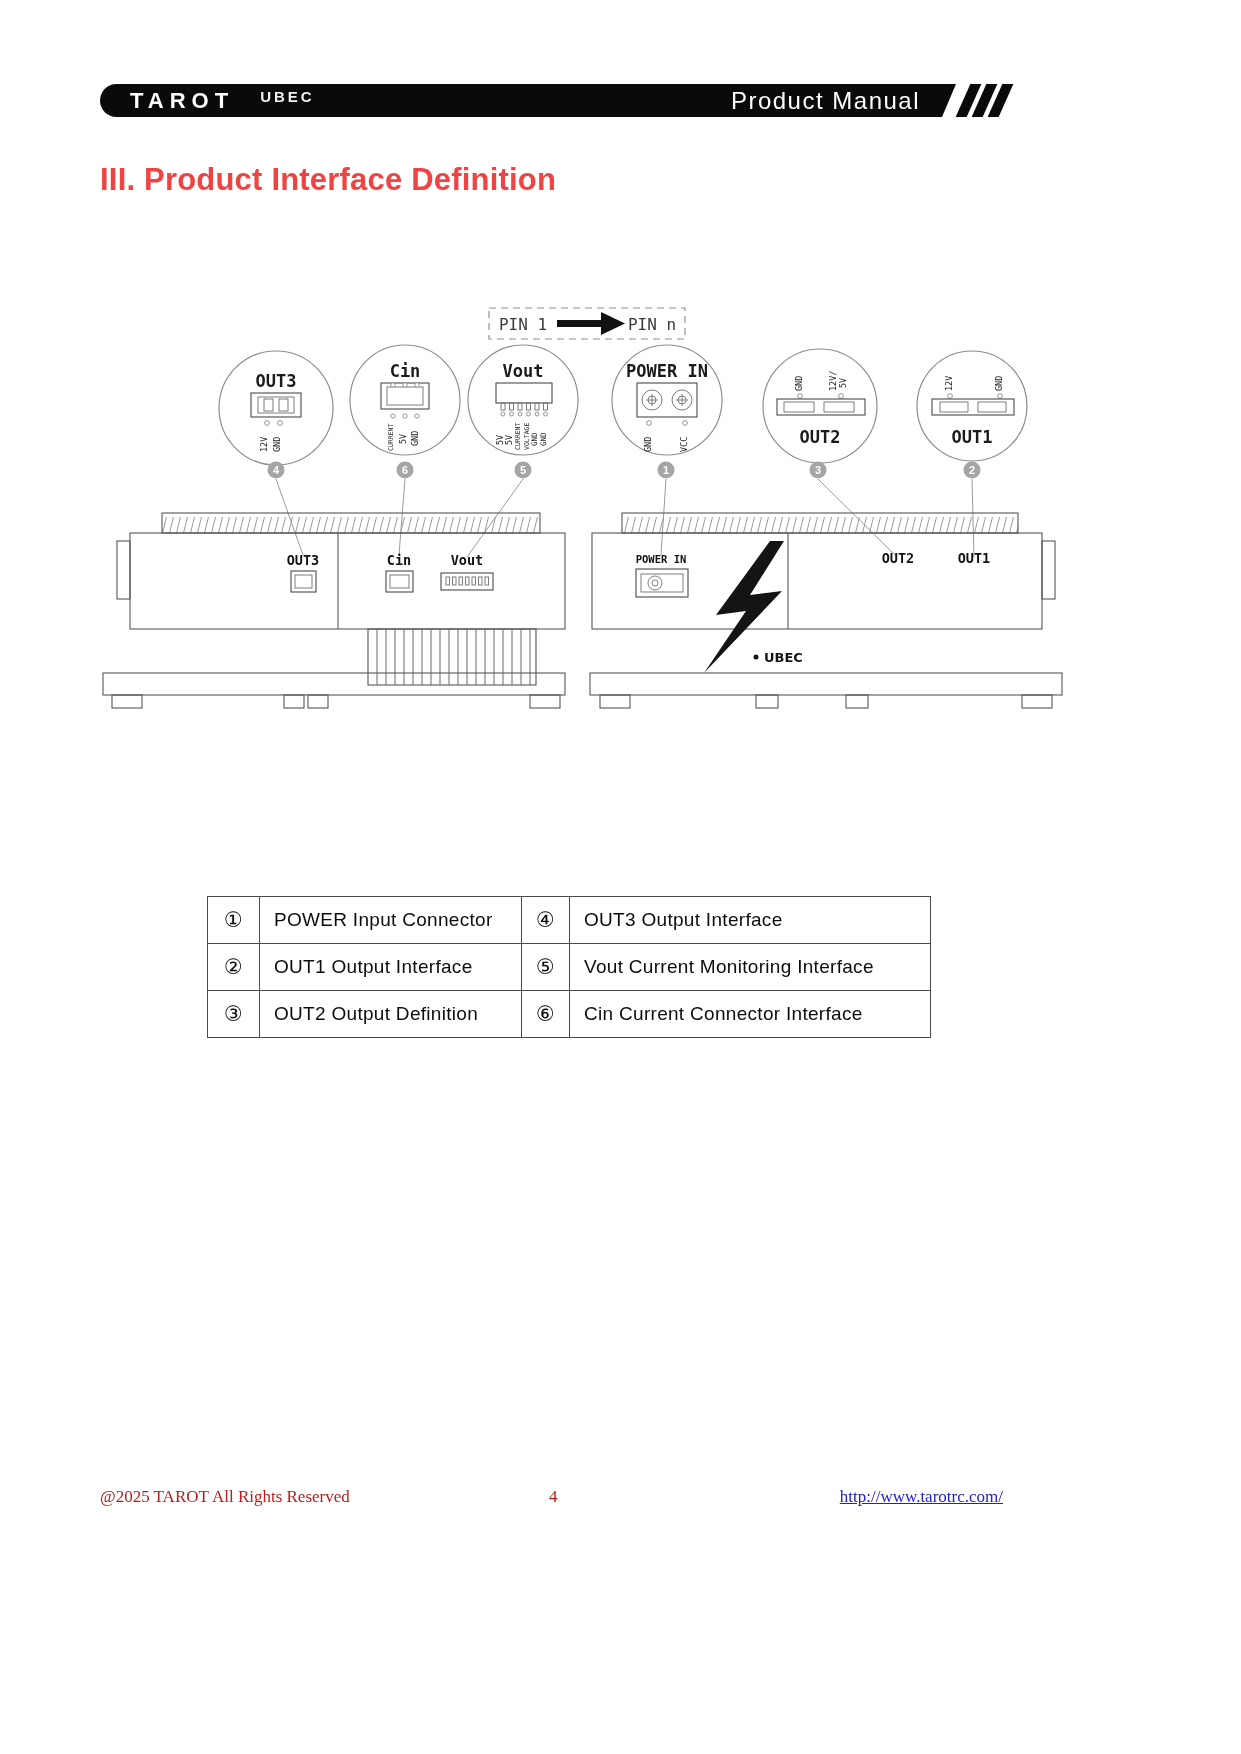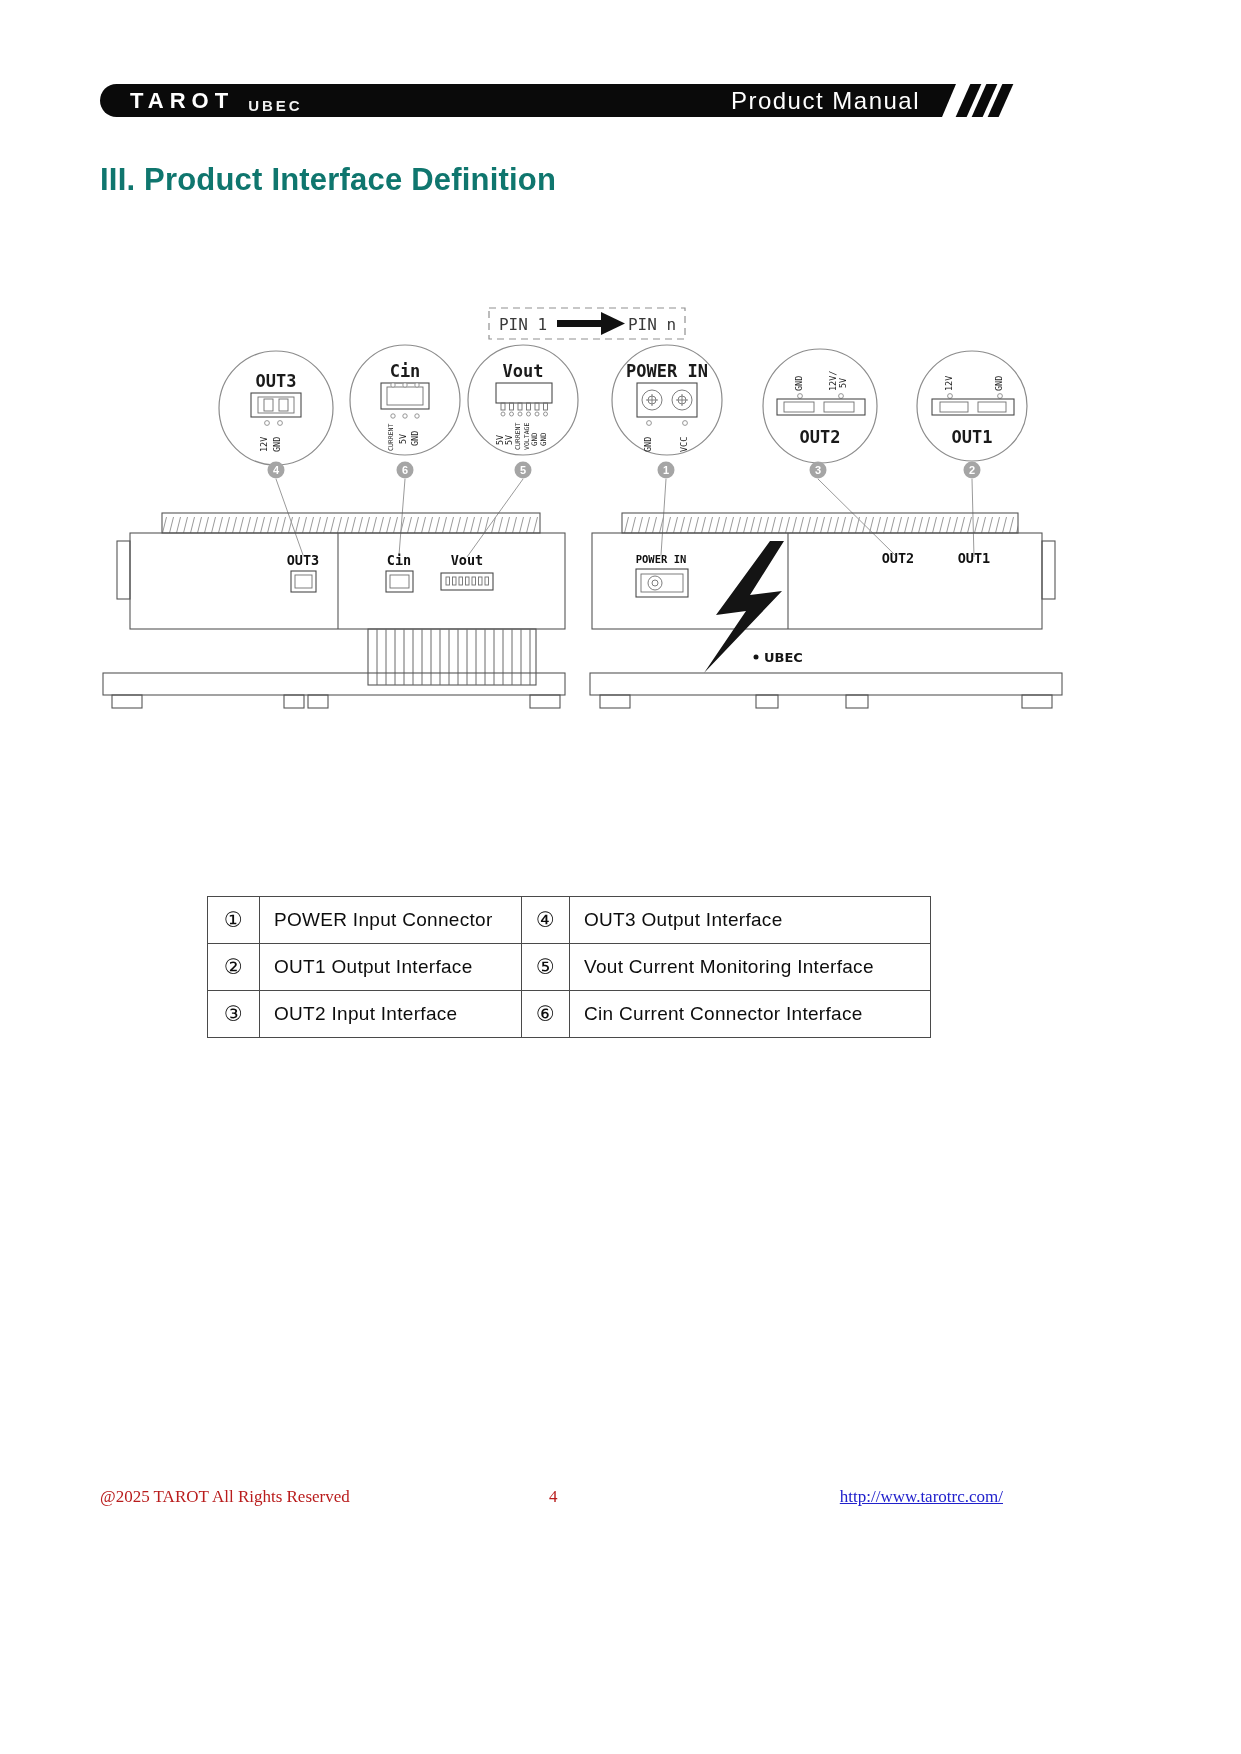--- a/index.html
+++ b/index.html
@@ -12,31 +12,31 @@
 
   
   .banner {
     position:absolute; left:100px; top:84px; width:856px; height:33px;
     background:#0a0a0a; color:#fff;
     border-radius:17px 0 0 17px;
     clip-path:polygon(0 0, 100% 0, calc(100% - 14px) 100%, 0 100%);
     display:flex; align-items:center; justify-content:space-between;
     padding:0 36px 0 30px;
   }
-  .brand-wrap { display:flex; align-items:flex-end; gap:14px; }
+  .brand-wrap { display:flex; align-items:flex-start; gap:26px; }
   .brand { font-size:22px; font-weight:800; letter-spacing:6px; }
   .brand-sub { font-size:15px; font-weight:600; letter-spacing:3px; color:#f0f0f0; }
   .doc-type { font-size:24px; font-weight:400; letter-spacing:1.5px; }
   .slash { position:absolute; top:84px; height:33px; width:11px; background:#0a0a0a; transform:skewX(-24deg); }
   .s1 { left:963px; } .s2 { left:979px; } .s3 { left:995px; }
 
   
   .page-title {
     position:absolute; left:100px; top:162px;
-    font-size:31px; font-weight:700; color:#0f766e; letter-spacing:0.2px;
+    font-size:31px; font-weight:700; color:#ef4444; letter-spacing:0.2px;
   }
 
   
   .diagram { position:absolute; left:0; top:295px; }
   .co   { fill:#fff; stroke:#8c8c8c; stroke-width:1.2; }
   .dash { fill:none; stroke:#909090; stroke-width:1.2; stroke-dasharray:7 5; }
   .pin-dir { font-family:"DejaVu Sans Mono",monospace; font-size:16px; fill:#3a3a3a; }
   .conn   { fill:#fff; stroke:#4a4a4a; stroke-width:1.1; }
   .conn-i { fill:none; stroke:#6f6f6f; stroke-width:0.9; }
   .pin-o  { fill:#fff; stroke:#8a8a8a; stroke-width:0.9; }
@@ -317,21 +317,21 @@
     <td class="txt txt2">OUT3 Output Interface</td>
   </tr>
   <tr>
     <td class="num">②</td>
     <td class="txt txt1">OUT1 Output Interface</td>
     <td class="num num2">⑤</td>
     <td class="txt txt2">Vout Current Monitoring Interface</td>
   </tr>
   <tr>
     <td class="num">③</td>
-    <td class="txt txt1">OUT2 Input Interface</td>
+    <td class="txt txt1">OUT2 Output Definition</td>
     <td class="num num2">⑥</td>
     <td class="txt txt2">Cin Current Connector Interface</td>
   </tr>
 </tbody>
   </table>
 
 <span class="footer-copy">@2025 TAROT All Rights Reserved</span>
 <span class="footer-page">4</span>
 <a class="footer-link" href="#">http://www.tarotrc.com/</a>
 

